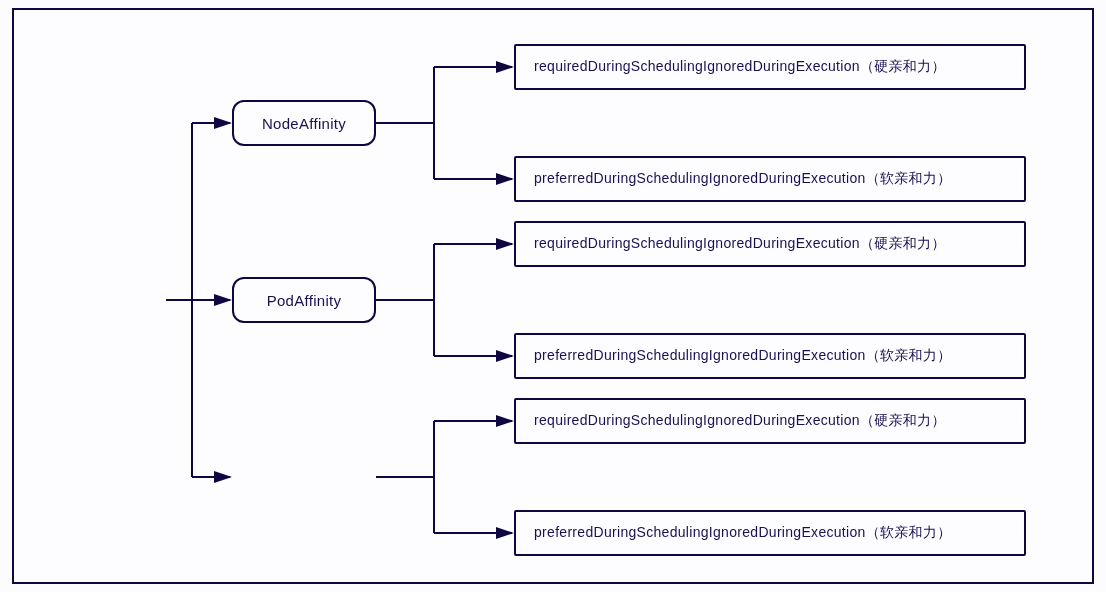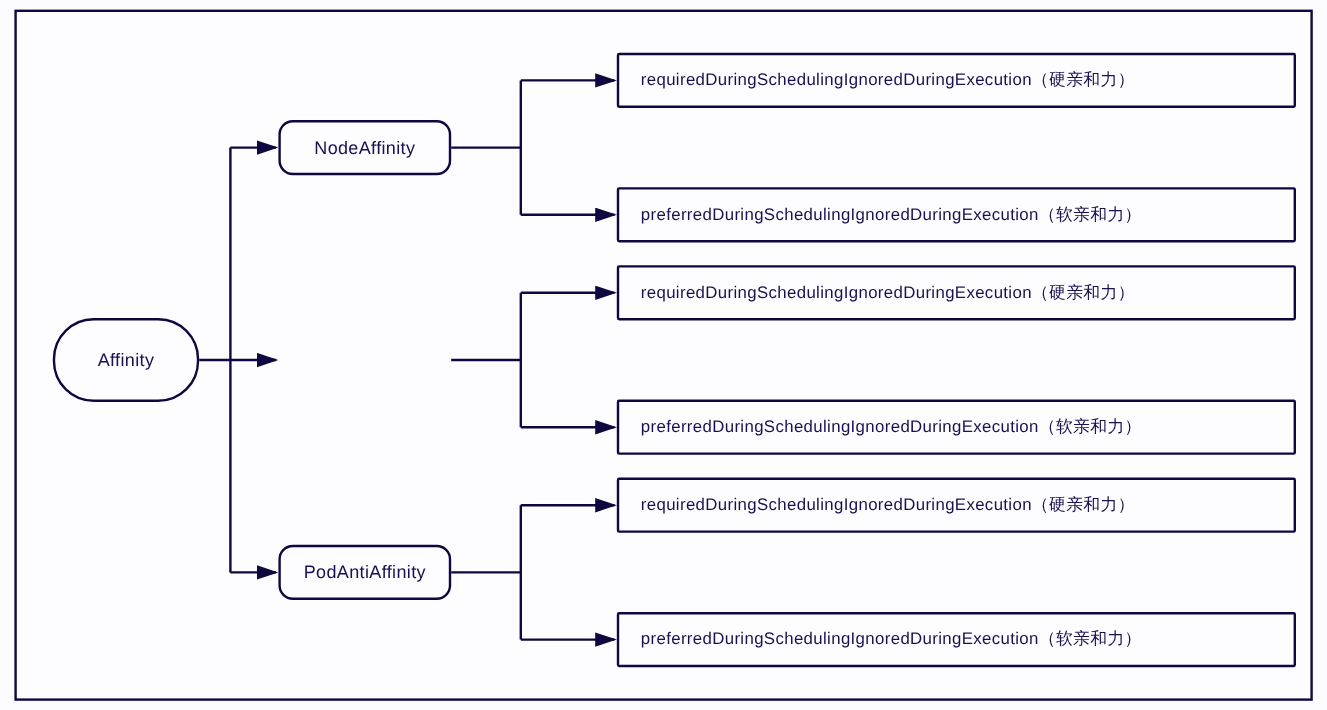--- a/index.html
+++ b/index.html
@@ -32,21 +32,21 @@
   .root {
     left: 30px; top: 255px;
     width: 122px; height: 70px;
     border-radius: 34px;
   }
   .mid {
     width: 144px; height: 46px;
     border-radius: 12px;
   }
   .leaf {
-    width: 566px; height: 46px;
+    width: 512px; height: 46px;
     border-radius: 2px;
     justify-content: flex-start;
     padding-left: 18px;
     font-size: 14px;
   }
   .mid1 { left: 218px; top: 90px; }
   .mid2 { left: 218px; top: 267px; }
   .mid3 { left: 218px; top: 444px; }
   .leaf1 { left: 500px; top: 34px; }
   .leaf2 { left: 500px; top: 146px; }
@@ -94,29 +94,26 @@
     <line x1="420" y1="234" x2="420" y2="346"></line>
     <line x1="420" y1="234" x2="498" y2="234" marker-end="url(#arrow)"></line>
     <line x1="420" y1="346" x2="498" y2="346" marker-end="url(#arrow)"></line>
 
     <line x1="362" y1="467" x2="420" y2="467"></line>
     <line x1="420" y1="411" x2="420" y2="523"></line>
     <line x1="420" y1="411" x2="498" y2="411" marker-end="url(#arrow)"></line>
     <line x1="420" y1="523" x2="498" y2="523" marker-end="url(#arrow)"></line>
   </svg>
 
-  <div class="node root">
-    <span>Affinity</span>
-  </div>
 
   <div class="node mid mid1">
     <span>NodeAffinity</span>
   </div>
-  <div class="node mid mid3">
-    <span>PodAntiAffinity</span>
+  <div class="node mid mid2">
+    <span>PodAffinity</span>
   </div>
 
   <div class="node leaf leaf1">
     <span>requiredDuringSchedulingIgnoredDuringExecution（硬亲和力）</span>
   </div>
   <div class="node leaf leaf2">
     <span>preferredDuringSchedulingIgnoredDuringExecution（软亲和力）</span>
   </div>
   <div class="node leaf leaf3">
     <span>requiredDuringSchedulingIgnoredDuringExecution（硬亲和力）</span>

